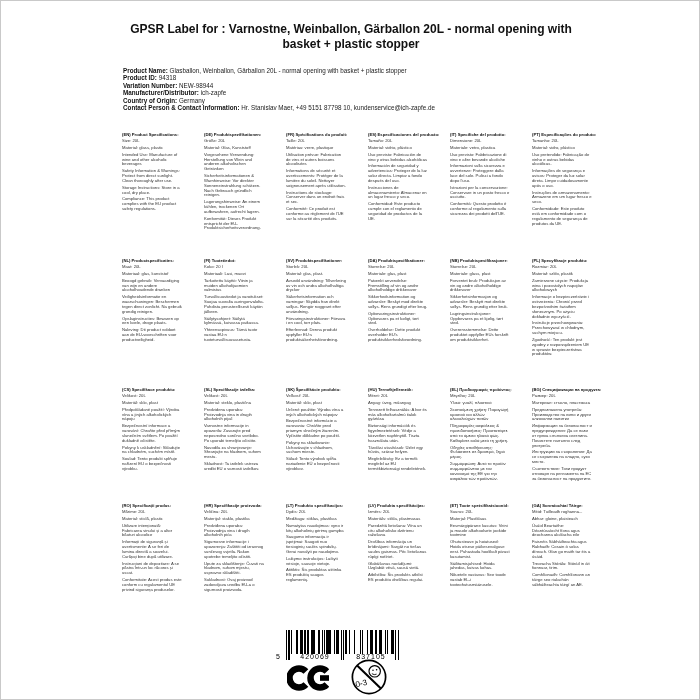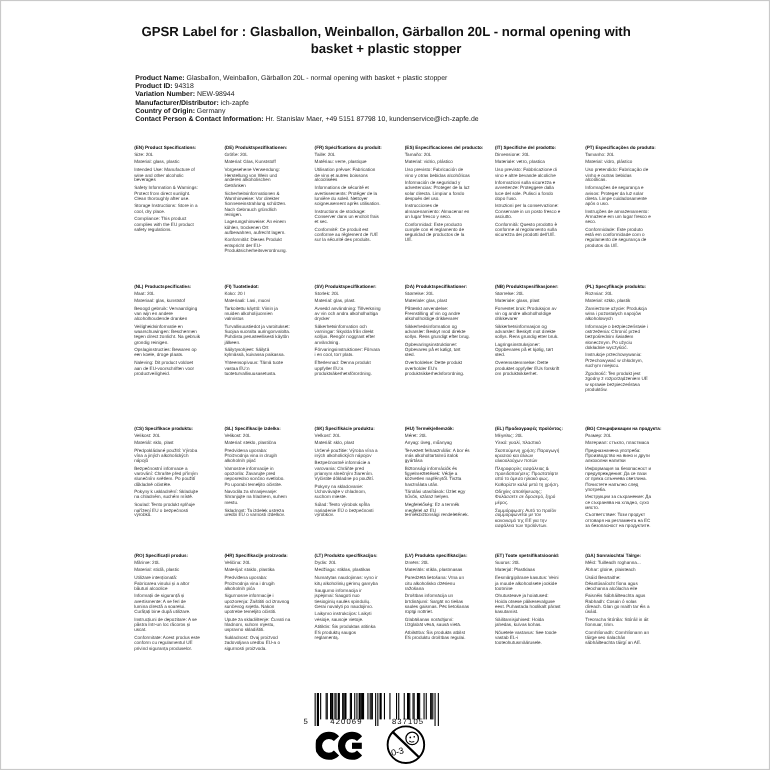--- a/index.html
+++ b/index.html
@@ -40,21 +40,21 @@
   .bc-left{left:13px;width:48px;text-align:center;}
   .bc-right{left:69px;width:48px;text-align:center;}
   .ce-svg{position:absolute;left:286px;top:42px;}
   .age-svg{position:absolute;left:349px;top:37px;}
 </style>
 </head>
 <body>
 
 <div class="page">
 
-  <h1 class="title">GPSR Label for : Glasballon, Weinballon, Gärballon 20L - normal opening with basket + plastic stopper</h1>
+  <h1 class="title">GPSR Label for : Varnostne, Weinballon, Gärballon 20L - normal opening with basket + plastic stopper</h1>
 
   <div class="info" id="info">
   <div class="info-row">
     <span class="info-label">Product Name:</span>
     <span class="info-value"> Glasballon, Weinballon, Gärballon 20L - normal opening with basket + plastic stopper</span>
   </div>
 
   <div class="info-row">
     <span class="info-label">Product ID:</span>
     <span class="info-value"> 94318</span>

